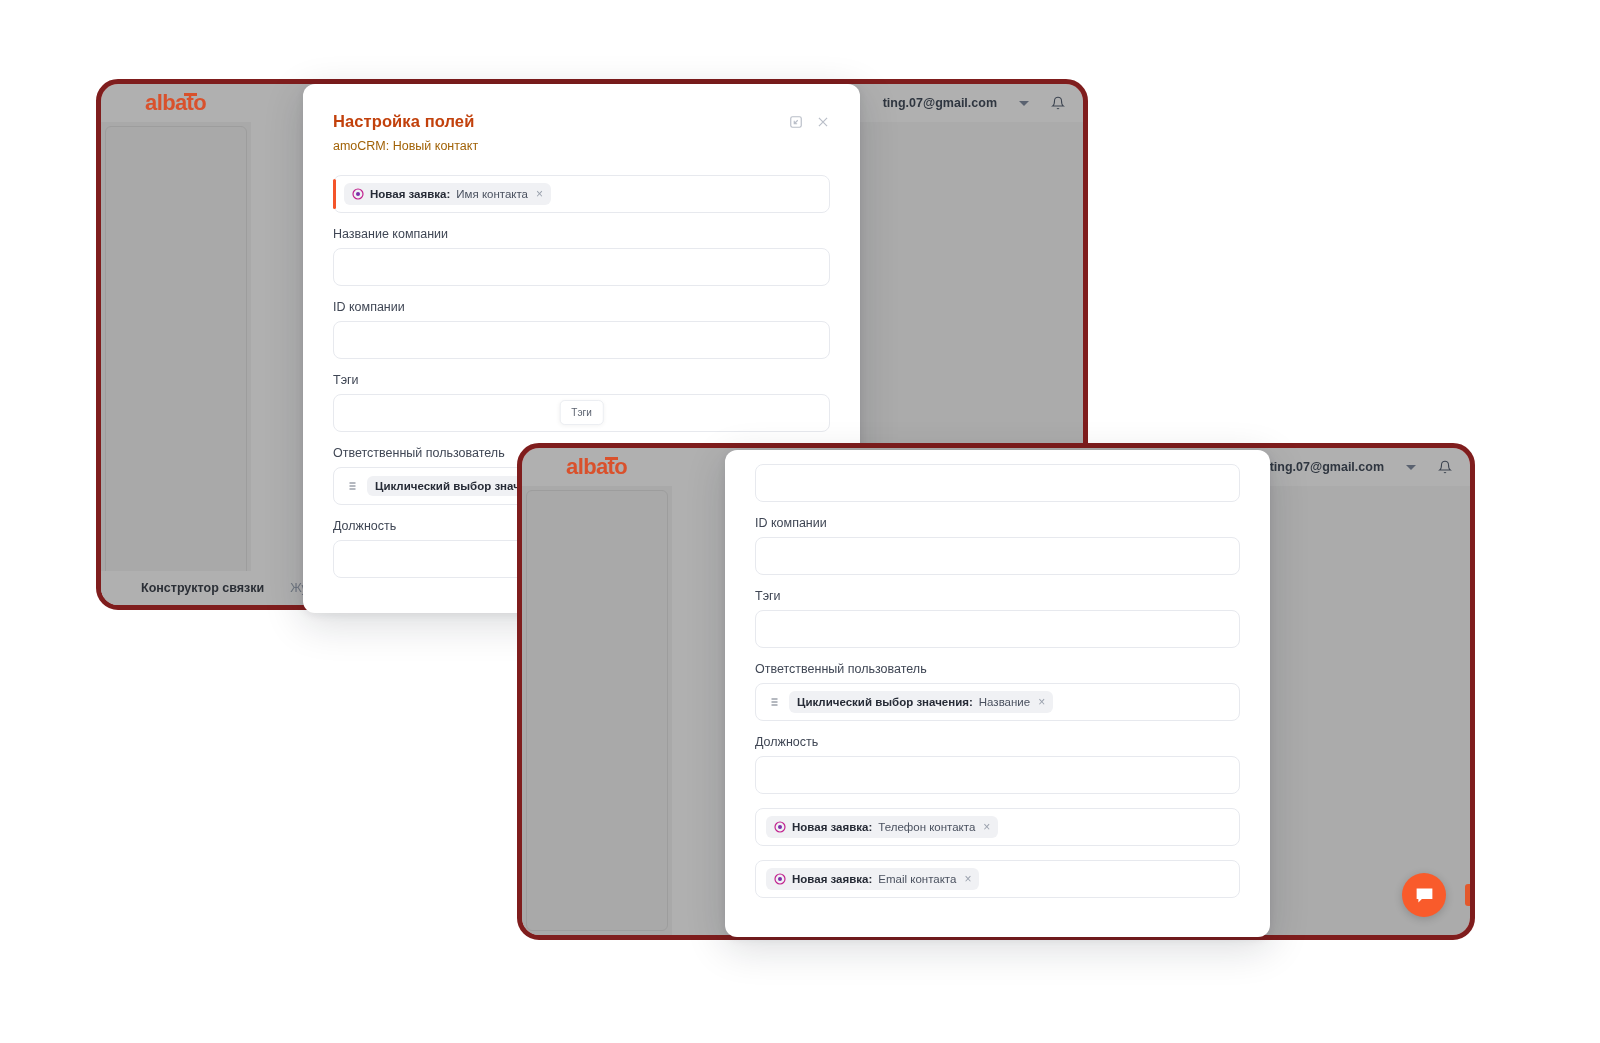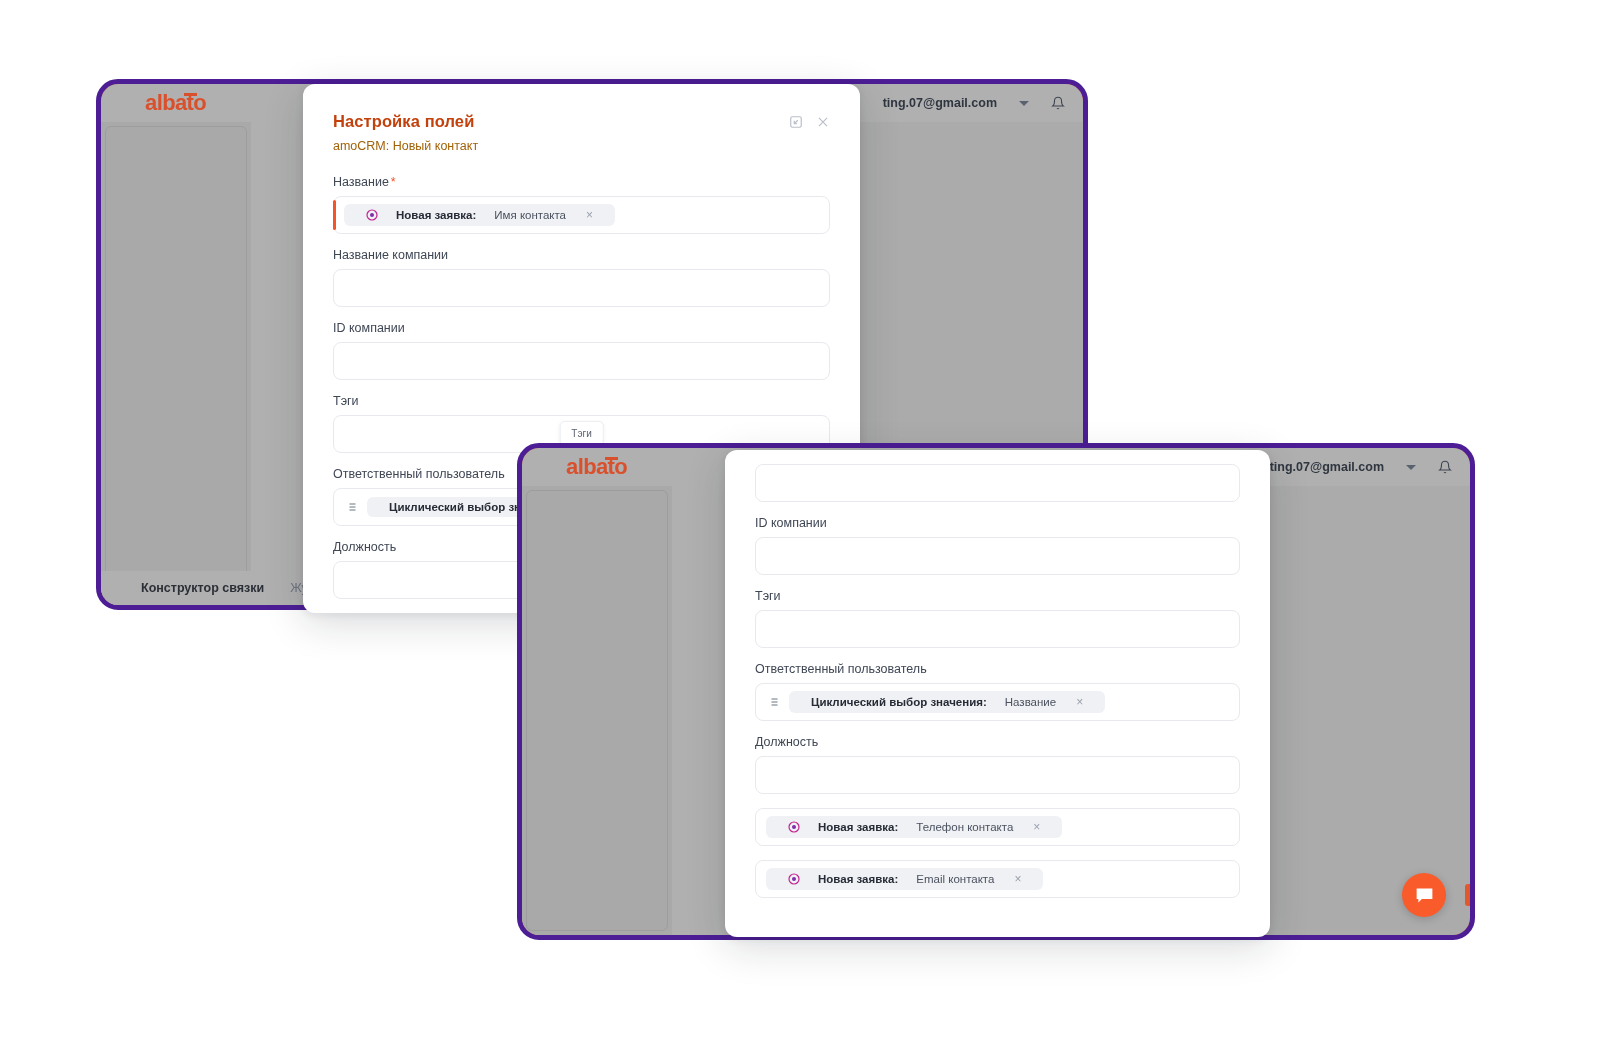--- a/index.html
+++ b/index.html
@@ -20,21 +20,21 @@
     background: #ffffff;
     border-radius: 64px;
     overflow: hidden;
   }
 
   
   .app-window {
     position: absolute;
     background: #b91c1c;
     border-radius: 22px;
-    border: 5px solid #4c1d95;
+    border: 5px solid #7f1d1d;
     overflow: hidden;
   }
   .app-window.w1 { left: 96px;  top: 79px;  width: 992px; height: 531px; }
   .app-window.w2 { left: 517px; top: 443px; width: 958px; height: 497px; }
 
   .app-header {
     position: relative;
     height: 38px;
     background: #b0b0b0;
     display: flex;
@@ -203,24 +203,24 @@
     position: absolute;
     left: -1px; top: 3px; bottom: 3px;
     width: 3px;
     background: #f4542a;
     border-radius: 3px;
   }
 
   .chip {
     display: inline-flex;
     align-items: center;
-    gap: 18px;
+    gap: 6px;
     background: #f0f1f4;
     border-radius: 6px;
-    padding: 4px 22px;
+    padding: 4px 8px;
     font-size: 11.5px;
     white-space: nowrap;
   }
   .chip-source { font-weight: 700; color: #262b36; }
   .chip-value { color: #4a515f; }
   .chip-x { color: #9aa1ad; font-size: 12px; margin-left: 2px; }
 
   .target-icon { width: 12px; height: 12px; flex: 0 0 12px; }
   .list-icon { width: 14px; height: 12px; flex: 0 0 14px; color: #6b7280; }
 
@@ -297,23 +297,20 @@
             <svg viewBox="0 0 24 24" fill="none" stroke="currentColor" stroke-width="2">
               <path d="M5 5l14 14M19 5L5 19"></path>
             </svg>
           </span>
         </div>
       </div>
 
       <div class="fields">
 
         <div class="field">
-          <span class="field-label">
-            <span>Название</span><span class="req">*</span>
-          </span>
           <div class="field-box required-mark">
             <span class="chip">
               <svg class="target-icon" viewBox="0 0 24 24">
                 <circle cx="12" cy="12" r="10" fill="none" stroke="#c2238f" stroke-width="2.4"></circle>
                 <circle cx="12" cy="12" r="4" fill="#7d2fa8"></circle>
               </svg>
               <span class="chip-source">Новая заявка:</span>
               <span class="chip-value">Имя контакта</span>
               <span class="chip-x">×</span>
             </span>

